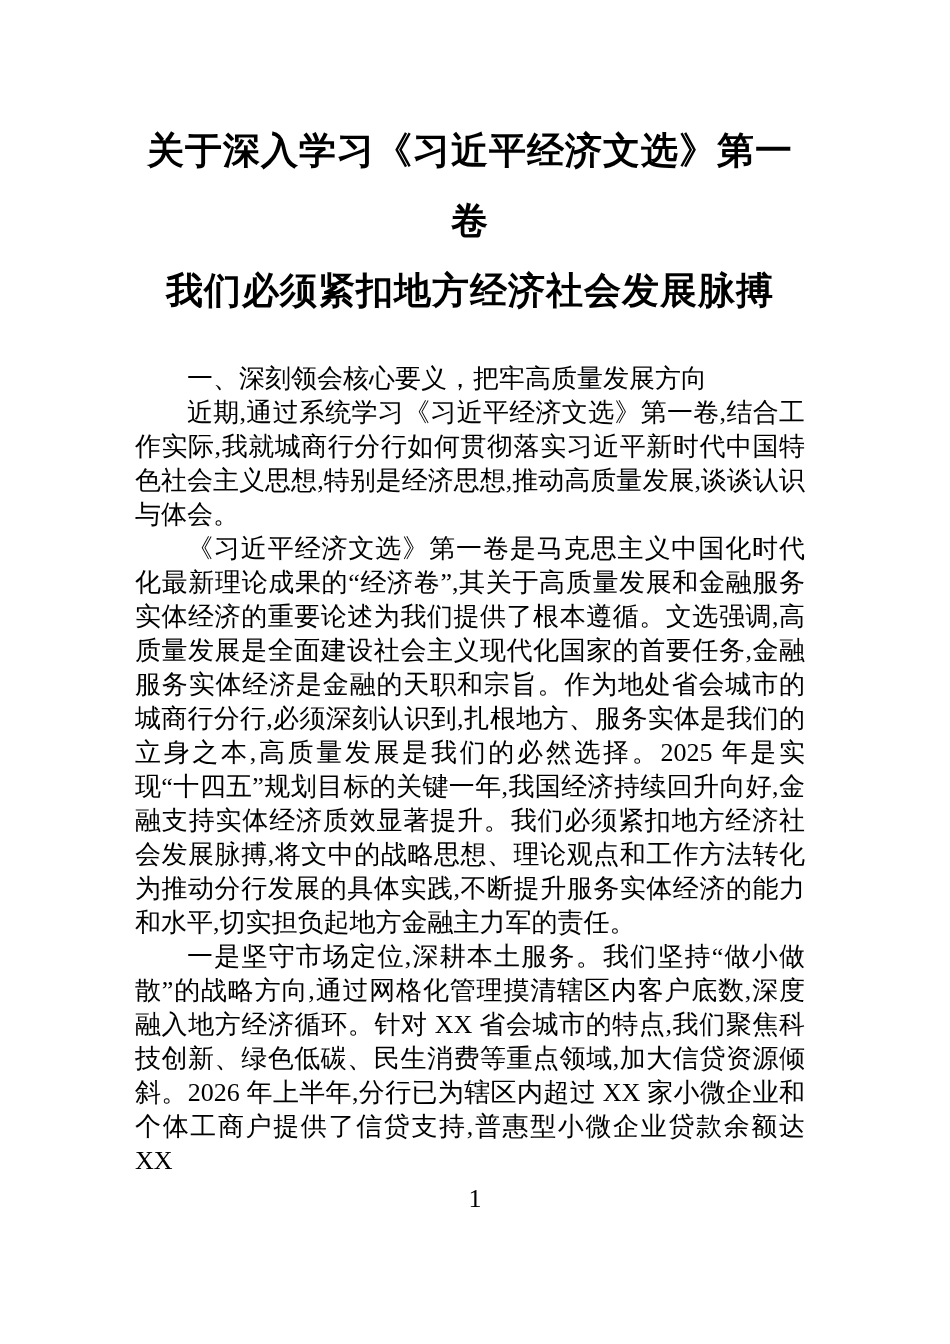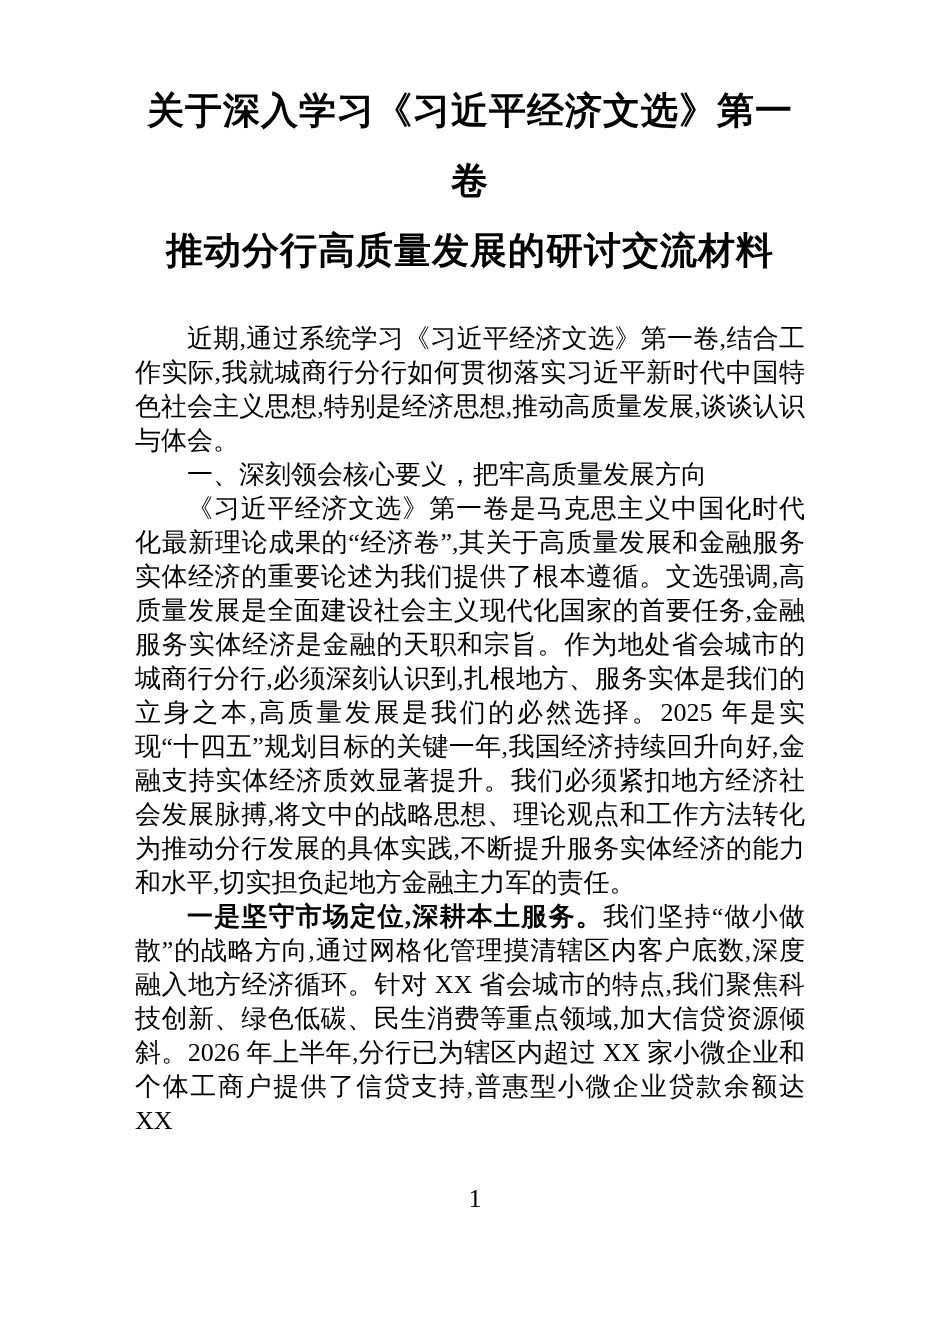--- a/index.html
+++ b/index.html
@@ -8,21 +8,21 @@
     background: #ffffff;
   }
   .page {
     position: relative;
     width: 950px;
     height: 1344px;
     margin: 0 auto;
     background: #ffffff;
     color: #000000;
     box-sizing: border-box;
-    padding: 76px 145px 0 135px;
+    padding: 116px 145px 0 135px;
     overflow: hidden;
   }
   .doc-title {
     font-family: "Liberation Sans", sans-serif;
     font-weight: bold;
     font-size: 37px;
     line-height: 70px;
     text-align: center;
     letter-spacing: 1px;
   }
@@ -32,46 +32,46 @@
     font-size: 26px;
     line-height: 34px;
     text-align: justify;
   }
   .doc-body p {
     margin: 0;
     padding: 0;
     text-indent: 2em;
   }
   .doc-body .seg-bold {
-    font-weight: bold;
+    font-weight: normal;
   }
   .page-footer {
     position: absolute;
     top: 1184px;
     left: 0;
     width: 100%;
     text-align: center;
     font-family: "Liberation Serif", serif;
     font-size: 26px;
     line-height: 30px;
     color: #000000;
   }
 </style>
 </head>
 <body>
 
 <div class="page">
 
   <div class="doc-title">
     <div>关于深入学习《习近平经济文选》第一卷</div>
-    <div>推动分行高质量发展的研讨交流材料</div>
+    <div>我们必须紧扣地方经济社会发展脉搏</div>
   </div>
 
   <div class="doc-body">
+      <p><span>一、深刻领会核心要义，把牢高质量发展方向</span></p>
       <p><span>近期,通过系统学习《习近平经济文选》第一卷,结合工作实际,我就城商行分行如何贯彻落实习近平新时代中国特色社会主义思想,特别是经济思想,推动高质量发展,谈谈认识与体会。</span></p>
-      <p><span>一、深刻领会核心要义，把牢高质量发展方向</span></p>
       <p><span>《习近平经济文选》第一卷是马克思主义中国化时代化最新理论成果的“经济卷”,其关于高质量发展和金融服务实体经济的重要论述为我们提供了根本遵循。文选强调,高质量发展是全面建设社会主义现代化国家的首要任务,金融服务实体经济是金融的天职和宗旨。作为地处省会城市的城商行分行,必须深刻认识到,扎根地方、服务实体是我们的立身之本,高质量发展是我们的必然选择。2025 年是实现“十四五”规划目标的关键一年,我国经济持续回升向好,金融支持实体经济质效显著提升。我们必须紧扣地方经济社会发展脉搏,将文中的战略思想、理论观点和工作方法转化为推动分行发展的具体实践,不断提升服务实体经济的能力和水平,切实担负起地方金融主力军的责任。</span></p>
       <p><span class="seg-bold">一是坚守市场定位,深耕本土服务。</span><span>我们坚持“做小做散”的战略方向,通过网格化管理摸清辖区内客户底数,深度融入地方经济循环。针对 XX 省会城市的特点,我们聚焦科技创新、绿色低碳、民生消费等重点领域,加大信贷资源倾斜。2026 年上半年,分行已为辖区内超过 XX 家小微企业和个体工商户提供了信贷支持,普惠型小微企业贷款余额达 XX</span></p>
     </div>
 
   <div class="page-footer">1</div>
 
 </div>
 
 </body></html>

